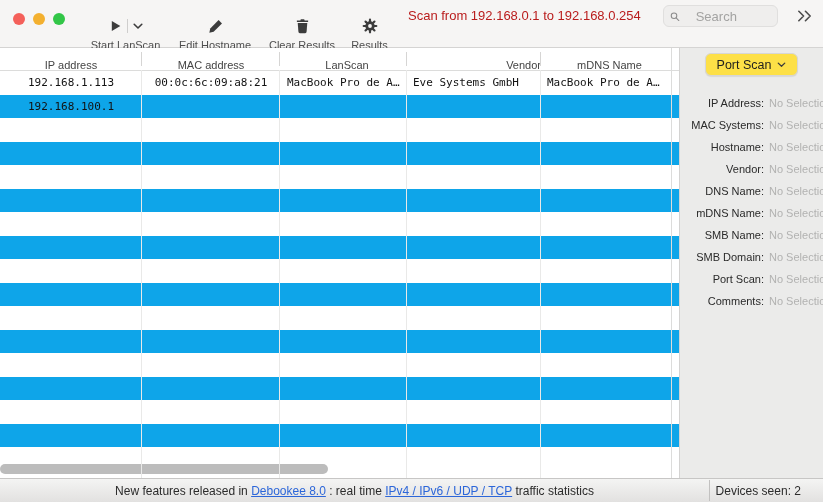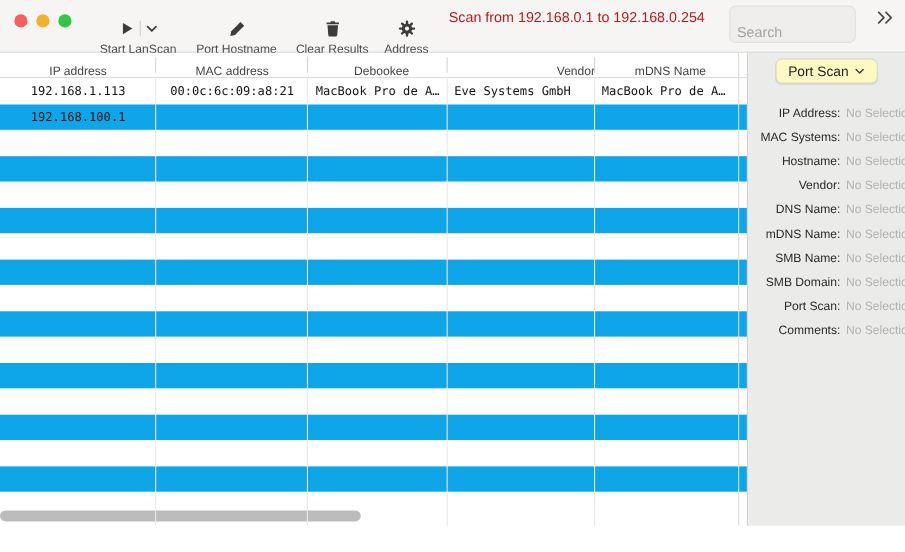--- a/index.html
+++ b/index.html
@@ -14,21 +14,21 @@
   .tl.red{background:#f4605a;} .tl.yellow{background:#f3b02f;} .tl.green{background:#32c647;}
   .tb-buttons{position:absolute;left:88px;top:16px;display:flex;gap:14px;}
   .tb-btn{display:flex;flex-direction:column;align-items:center;cursor:default;}
   .tb-btn.w0{width:75px;} .tb-btn.w1{width:76px;} .tb-btn.w2{width:70px;} .tb-btn.w3{width:37px;}
   .tb-iconrow{height:20px;display:flex;align-items:center;gap:5px;}
   .split-div{width:1px;height:14px;background:#cfcecd;}
   .tb-label{font-size:11px;color:#4e4e4e;margin-top:3px;white-space:nowrap;}
   .scan-range{position:absolute;left:408px;top:8px;font-size:13px;color:#b91c1c;white-space:nowrap;}
   .search{position:absolute;left:663px;top:5px;width:115px;height:22px;box-sizing:border-box;
           background:#efeeed;border:1px solid #e0dfde;border-radius:6px;display:flex;
-          align-items:center;padding:16px 6px;gap:0;flex-direction:column;}
+          align-items:center;padding:4px 6px;gap:16px;}
   .search input{border:none;background:transparent;outline:none;font-size:13px;width:100%;
           color:#333;font-family:"Liberation Sans",sans-serif;padding:0;}
   .search input::placeholder{color:#a3a3a2;}
   .overflow-btn{position:absolute;right:10px;top:9px;}
 
   
   .table-area{position:absolute;left:0;top:48px;width:680px;height:430px;background:#fff;}
   .thead{position:relative;height:22px;border-bottom:1px solid #dcdcdb;display:flex;align-items:center;}
   .hcell{font-size:11px;color:#444;white-space:nowrap;overflow:hidden;box-sizing:border-box;margin-top:11px;}
   .tbody{position:relative;}
@@ -44,21 +44,21 @@
   .hsep{position:absolute;top:4px;height:14px;width:1px;background:#d6d5d4;}
   .colline{position:absolute;top:22px;bottom:0;width:1px;background:#e9e9e8;}
   .table-right-border{position:absolute;top:0;bottom:0;left:671px;width:1px;background:#dcdcdb;}
   .hscroll-thumb{position:absolute;left:0;bottom:4px;width:328px;height:10px;background:#bcbcbc;
         border-radius:5px;}
 
   
   .side-panel{position:absolute;left:679px;top:48px;width:144px;height:430px;box-sizing:border-box;
         background:#ebebea;border-left:1px solid #d4d3d2;}
   .portscan{display:flex;align-items:center;justify-content:center;gap:6px;margin:5px auto 6px;
-        width:93px;height:23px;background:#fef9c3;border:1px solid #d7d6d5;border-radius:6px;
+        width:93px;height:23px;background:#fde047;border:1px solid #d7d6d5;border-radius:6px;
         box-shadow:0 1px 1px rgba(0,0,0,0.08);font-size:12.5px;color:#1e1e1e;
         font-family:"Liberation Sans",sans-serif;}
   .fields{margin-top:16px;}
   .frow{display:flex;height:22px;align-items:center;font-size:11px;}
   .flabel{width:84px;text-align:right;color:#2a2a2a;white-space:nowrap;flex:0 0 84px;}
   .fvalue{margin-left:5px;color:#b2b2b1;white-space:nowrap;overflow:hidden;flex:1;}
 
   
   .status-bar{position:absolute;left:0;right:0;bottom:0;height:24px;box-sizing:border-box;
         border-top:1px solid #c7c6c5;background:linear-gradient(#f4f4f3,#e2e1e0);}
@@ -95,21 +95,21 @@
         </div>
         <span class="tb-label">Start LanScan</span>
       </div>
 
       <div class="tb-btn w1">
         <div class="tb-iconrow">
           <svg width="15" height="15" viewBox="0 0 16 16">
               <path d="M11.3 1.1 l3.6 3.6 -8.9 8.9 -4.6 1 1-4.6 z" fill="#3c3c3c"></path>
             </svg>
         </div>
-        <span class="tb-label">Port Hostname</span>
+        <span class="tb-label">Edit Hostname</span>
       </div>
 
       <div class="tb-btn w2">
         <div class="tb-iconrow">
           <svg width="15" height="16" viewBox="0 0 16 16">
             <path d="M6.2 0.8 h3.6 l0.5 1.4 H14 v1.5 H2 V2.2 h3.7 z" fill="#3c3c3c"></path>
             <path d="M2.9 4.8 h10.2 l-0.75 9.4 c-0.07 0.85 -0.72 1.5 -1.55 1.5 H5.2 c-0.83 0 -1.48 -0.65 -1.55 -1.5 z" fill="#3c3c3c"></path>
           </svg>
         </div>
         <span class="tb-label">Clear Results</span>
@@ -121,21 +121,21 @@
             <g fill="#3c3c3c">
               <rect x="6.9" y="0.6" width="2.2" height="14.8" rx="1.1"></rect>
               <rect x="6.9" y="0.6" width="2.2" height="14.8" rx="1.1" transform="rotate(45 8 8)"></rect>
               <rect x="6.9" y="0.6" width="2.2" height="14.8" rx="1.1" transform="rotate(90 8 8)"></rect>
               <rect x="6.9" y="0.6" width="2.2" height="14.8" rx="1.1" transform="rotate(135 8 8)"></rect>
               <circle cx="8" cy="8" r="4.7"></circle>
             </g>
             <circle cx="8" cy="8" r="1.9" fill="#f6f5f4"></circle>
           </svg>
         </div>
-        <span class="tb-label">Address</span>
+        <span class="tb-label">Results</span>
       </div>
     </div>
 
     <div class="scan-range">Scan from 192.168.0.1 to 192.168.0.254</div>
 
     <div class="search">
       <svg width="13" height="13" viewBox="0 0 14 14">
         <circle cx="5.8" cy="5.8" r="4" fill="none" stroke="#8b8b8b" stroke-width="1.5"></circle>
         <line x1="8.9" y1="8.9" x2="12.8" y2="12.8" stroke="#8b8b8b" stroke-width="1.5" stroke-linecap="round"></line>
       </svg>
@@ -144,21 +144,21 @@
 
     <svg class="overflow-btn" width="17" height="14" viewBox="0 0 18 14">
       <path d="M3 2 l5 5 -5 5 M10 2 l5 5 -5 5" fill="none" stroke="#4c4c4c" stroke-width="1.7" stroke-linecap="round" stroke-linejoin="round"></path>
     </svg>
   </div>
 
   <div class="table-area">
     <div class="thead">
         <div class="hcell c0" style="text-align: center;">IP address</div>
         <div class="hcell c1" style="text-align: center;">MAC address</div>
-        <div class="hcell c2" style="text-align: center;">Debookee</div>
+        <div class="hcell c2" style="text-align: center;">LanScan</div>
         <div class="hcell c3" style="text-align: right;">Vendor</div>
         <div class="hcell c4" style="text-align: center;">mDNS Name</div>
         <div class="hsep" style="left: 141px;"></div>
         <div class="hsep" style="left: 279px;"></div>
         <div class="hsep" style="left: 406px;"></div>
         <div class="hsep" style="left: 540px;"></div>
       </div>
     <div class="tbody">
         <div class="trow">
           <div class="tcell c0">192.168.1.113</div>
@@ -332,14 +332,25 @@
           <div class="flabel">Port Scan:</div>
           <div class="fvalue">No Selection</div>
         </div>
         <div class="frow">
           <div class="flabel">Comments:</div>
           <div class="fvalue">No Selection</div>
         </div>
       </div>
   </div>
 
+  <div class="status-bar">
+    <div class="status-msg">
+      <span>New features released in </span>
+      <a>Debookee 8.0</a>
+      <span> : real time </span>
+      <a>IPv4 / IPv6 / UDP / TCP</a>
+      <span> traffic statistics</span>
+    </div>
+    <div class="devices-sep"></div>
+    <div class="devices">Devices seen: 2</div>
+  </div>
 
 </div>
 
 </body></html>

